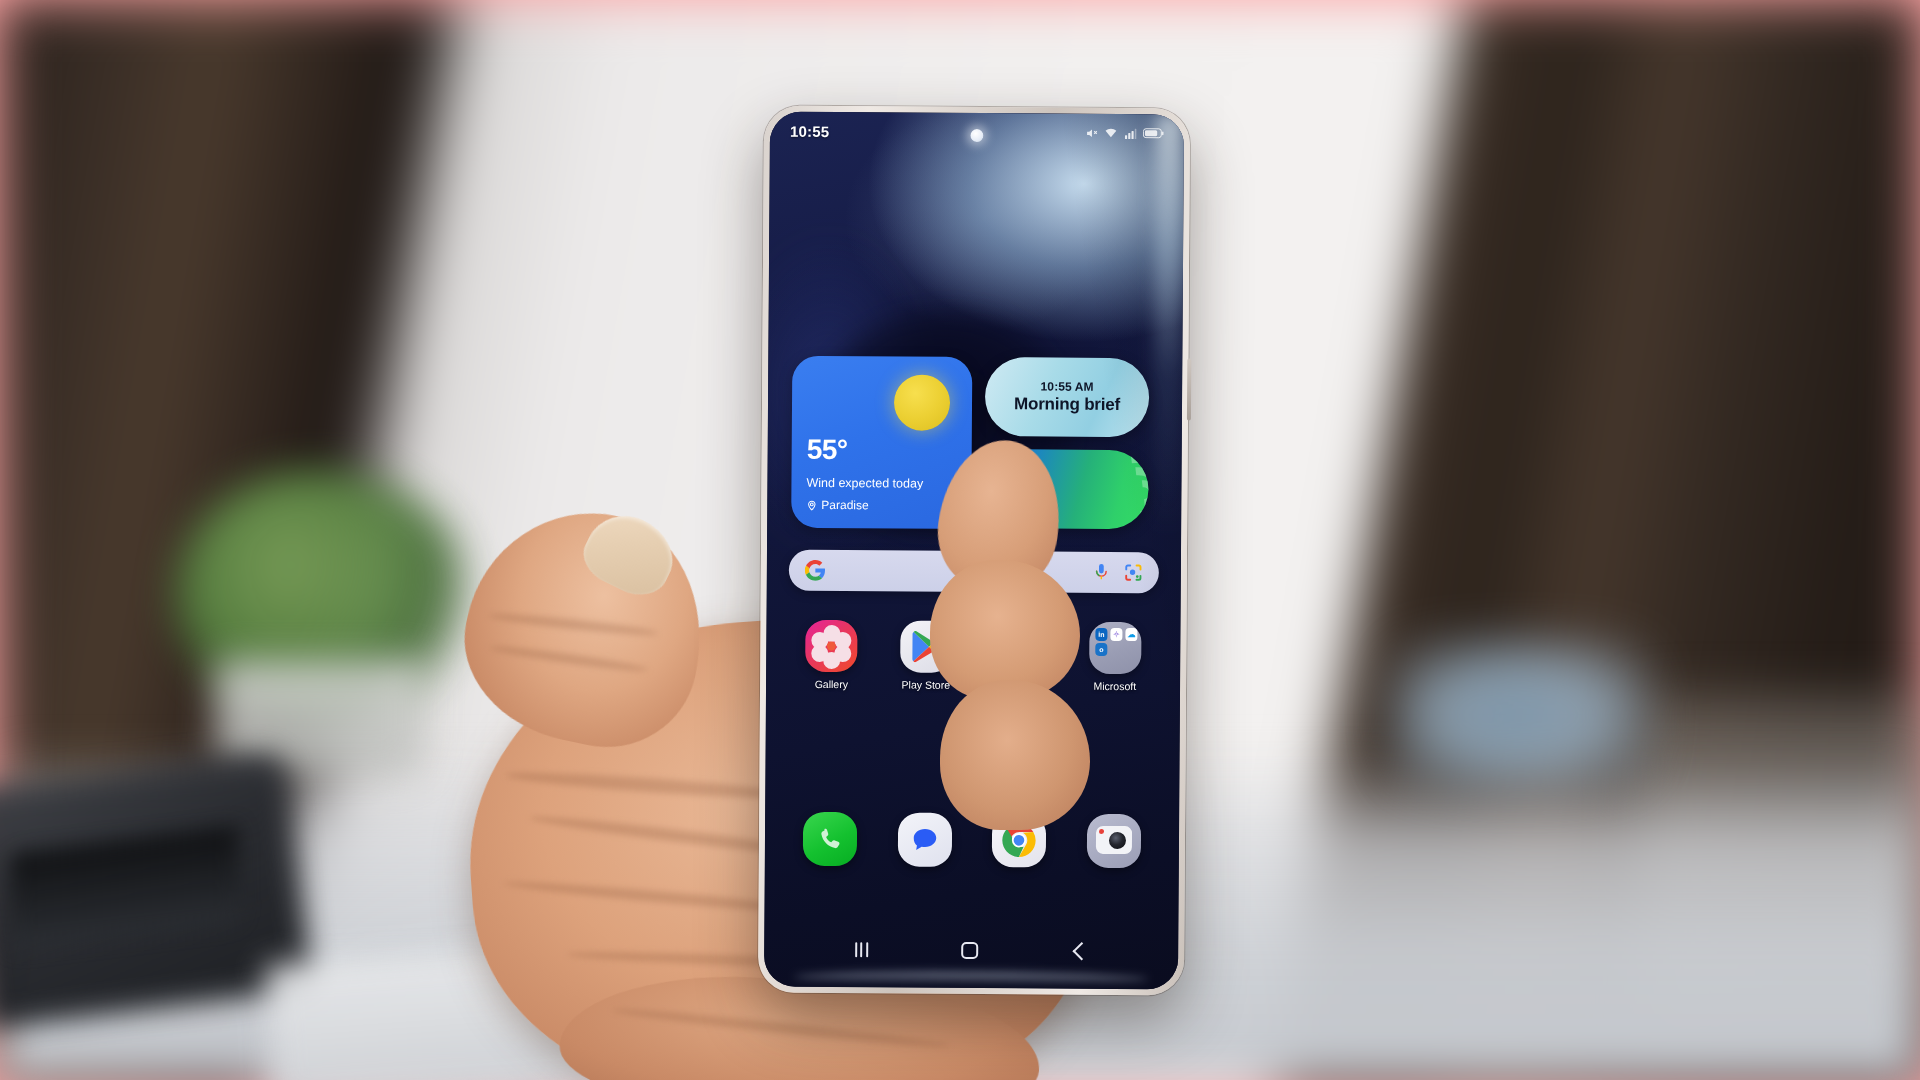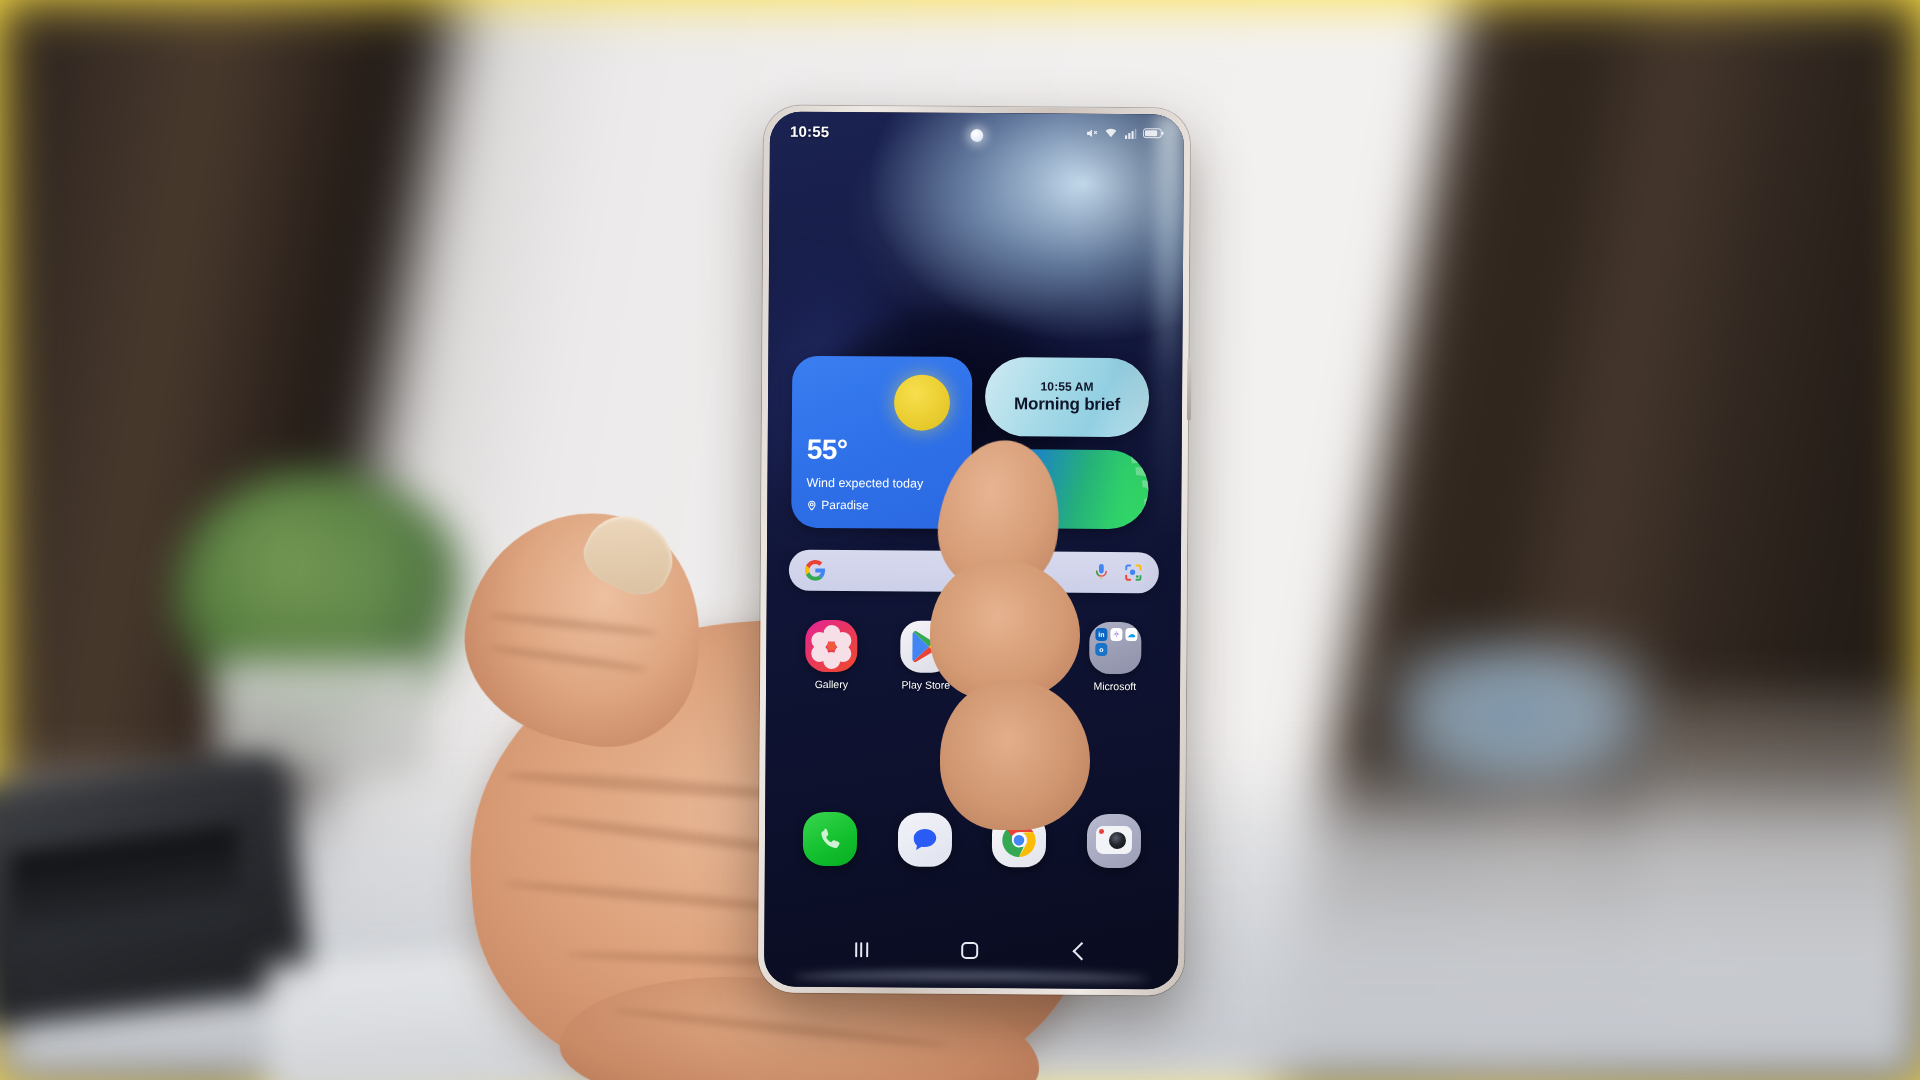--- a/index.html
+++ b/index.html
@@ -8,21 +8,21 @@
     overflow: hidden;
     font-family: "Liberation Sans", sans-serif;
     background: #e9e9e9;
   }
 
   
   #scene {
     position: relative;
     width: 1920px; height: 1080px;
     overflow: hidden;
-    background: #fde047;
+    background: #fca5a5;
   }
   .bg-layer { position: absolute; inset: 0; }
 
   .bg-wall {
     position: absolute; inset: 0;
     background:
       linear-gradient(100deg,
         #2a211c 0px, #3a2e26 120px, #4a3a2d 220px, #31261f 330px,
         #1d1613 420px, #d9d7d6 480px, #eceaea 620px, #f2f0ef 1100px,
         #f3f1f0 1380px, #efedec 1430px,

